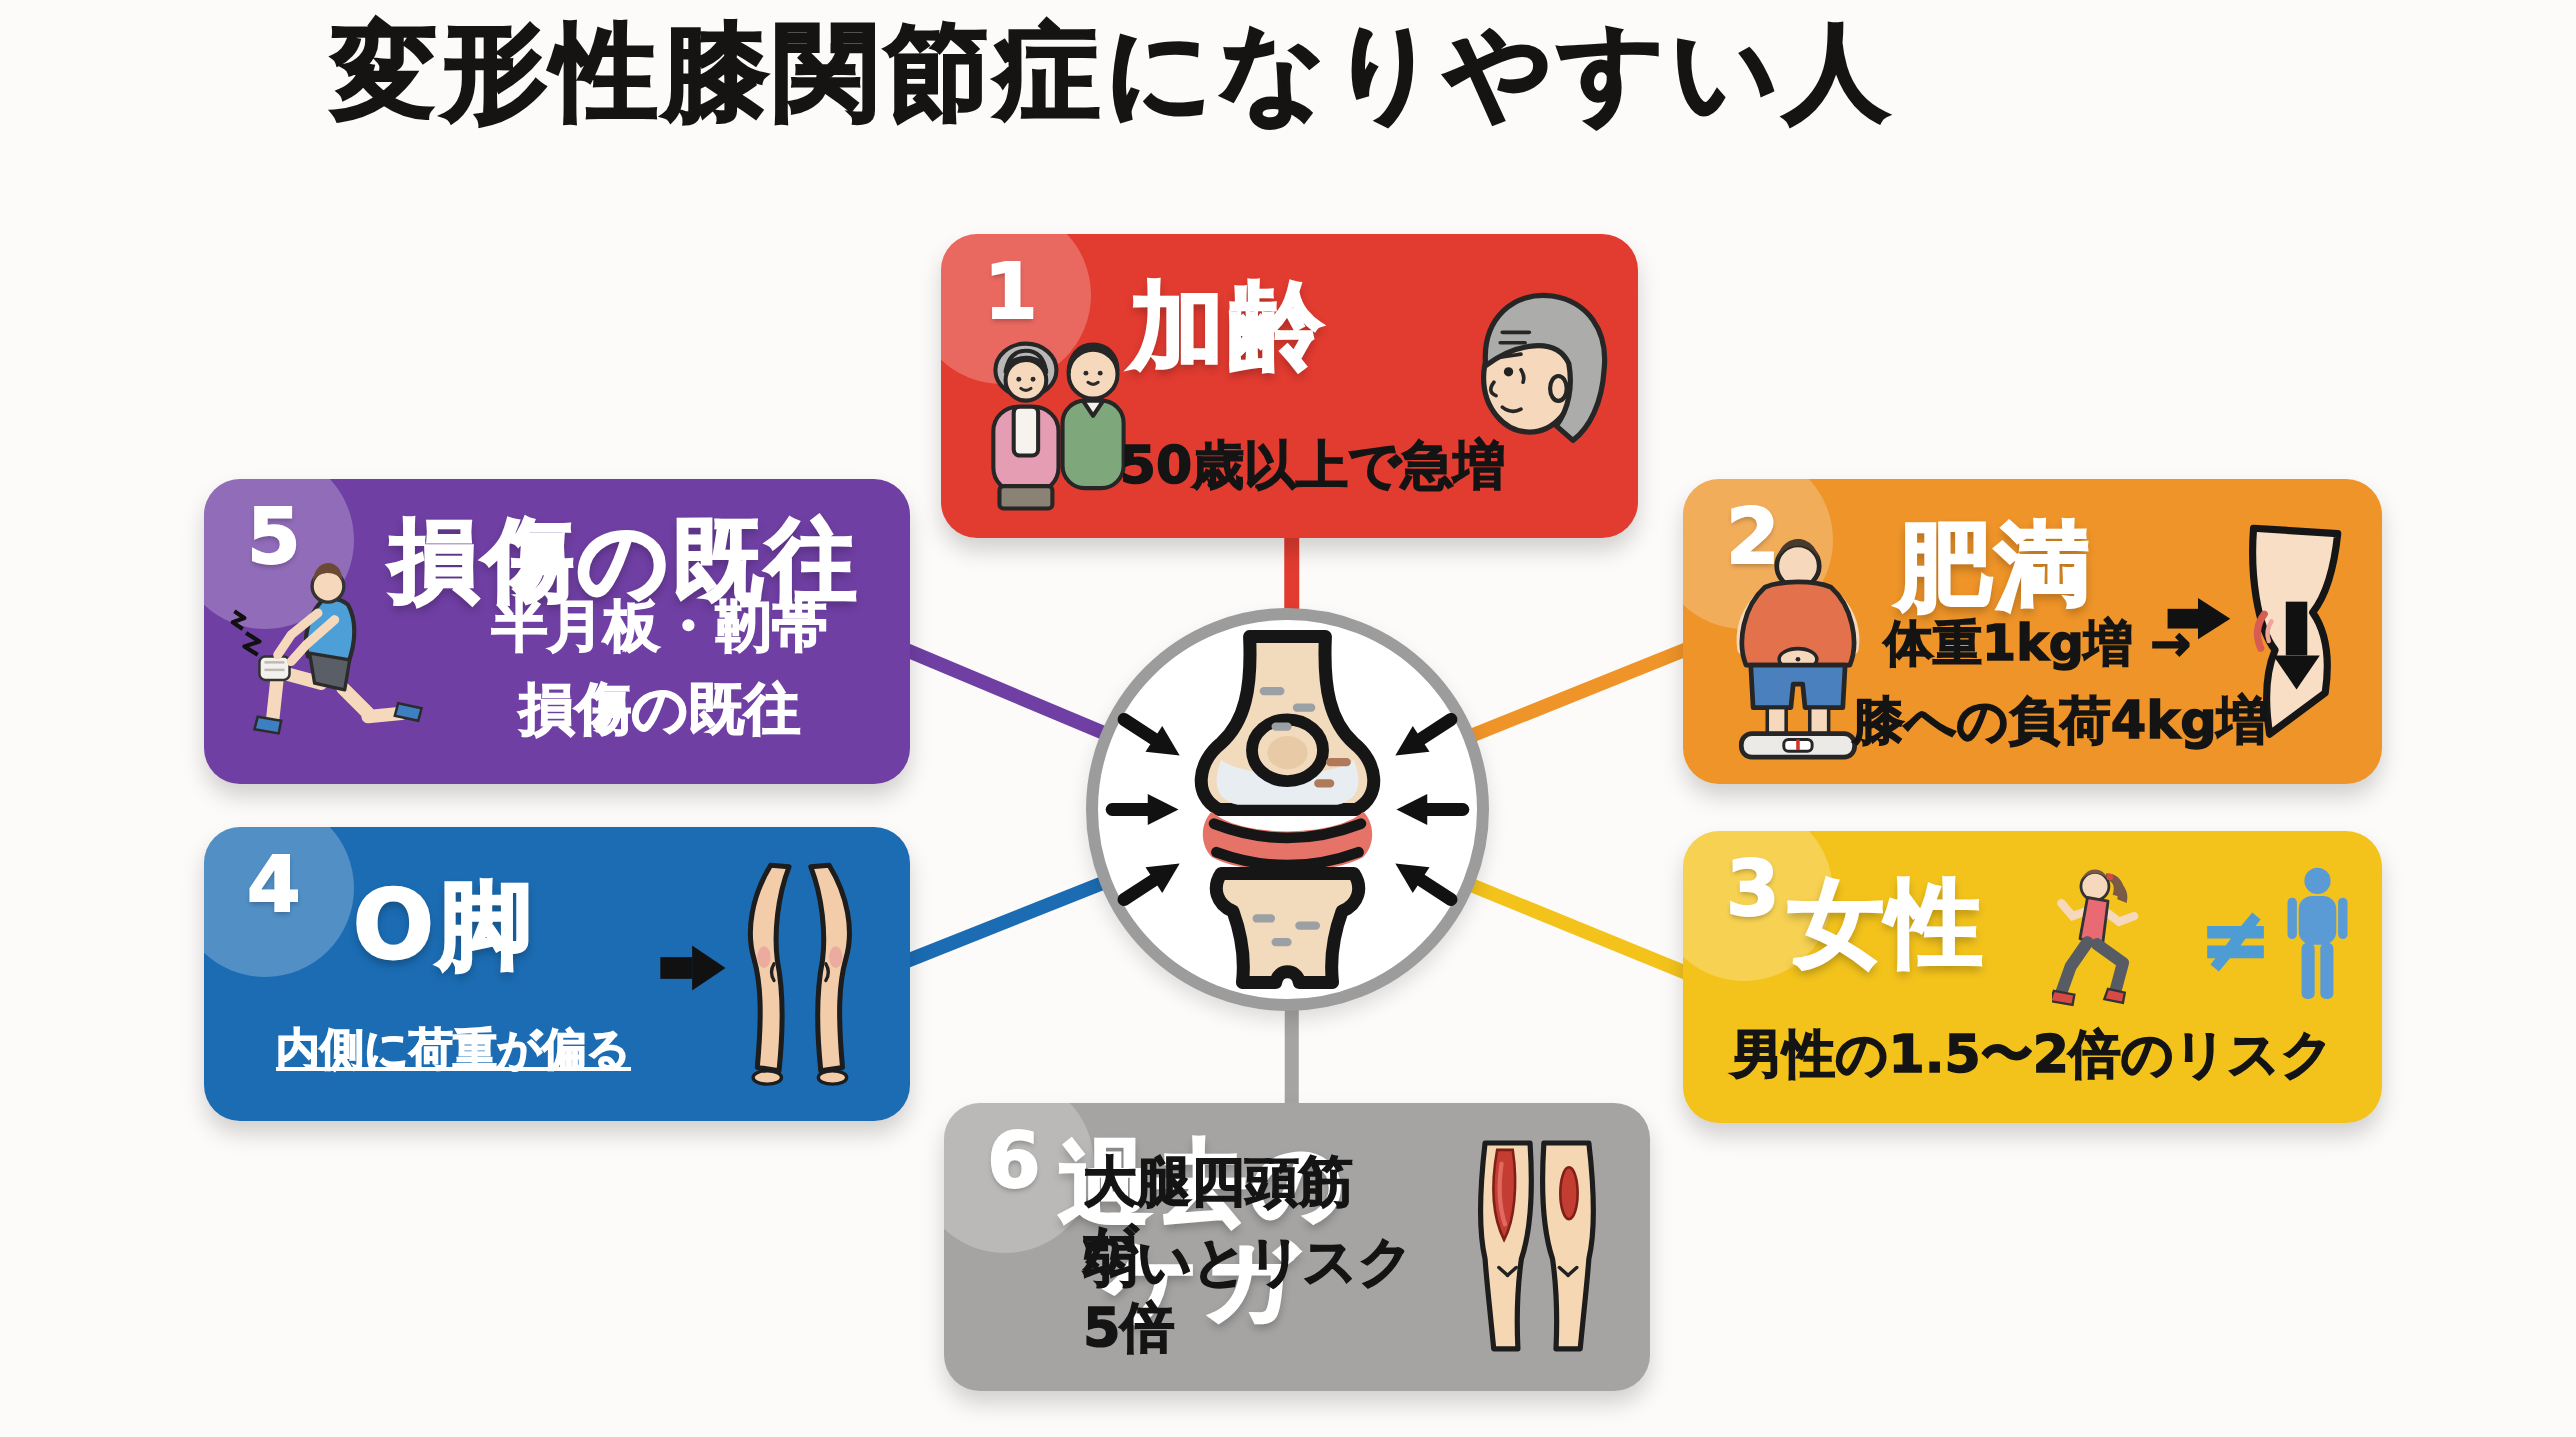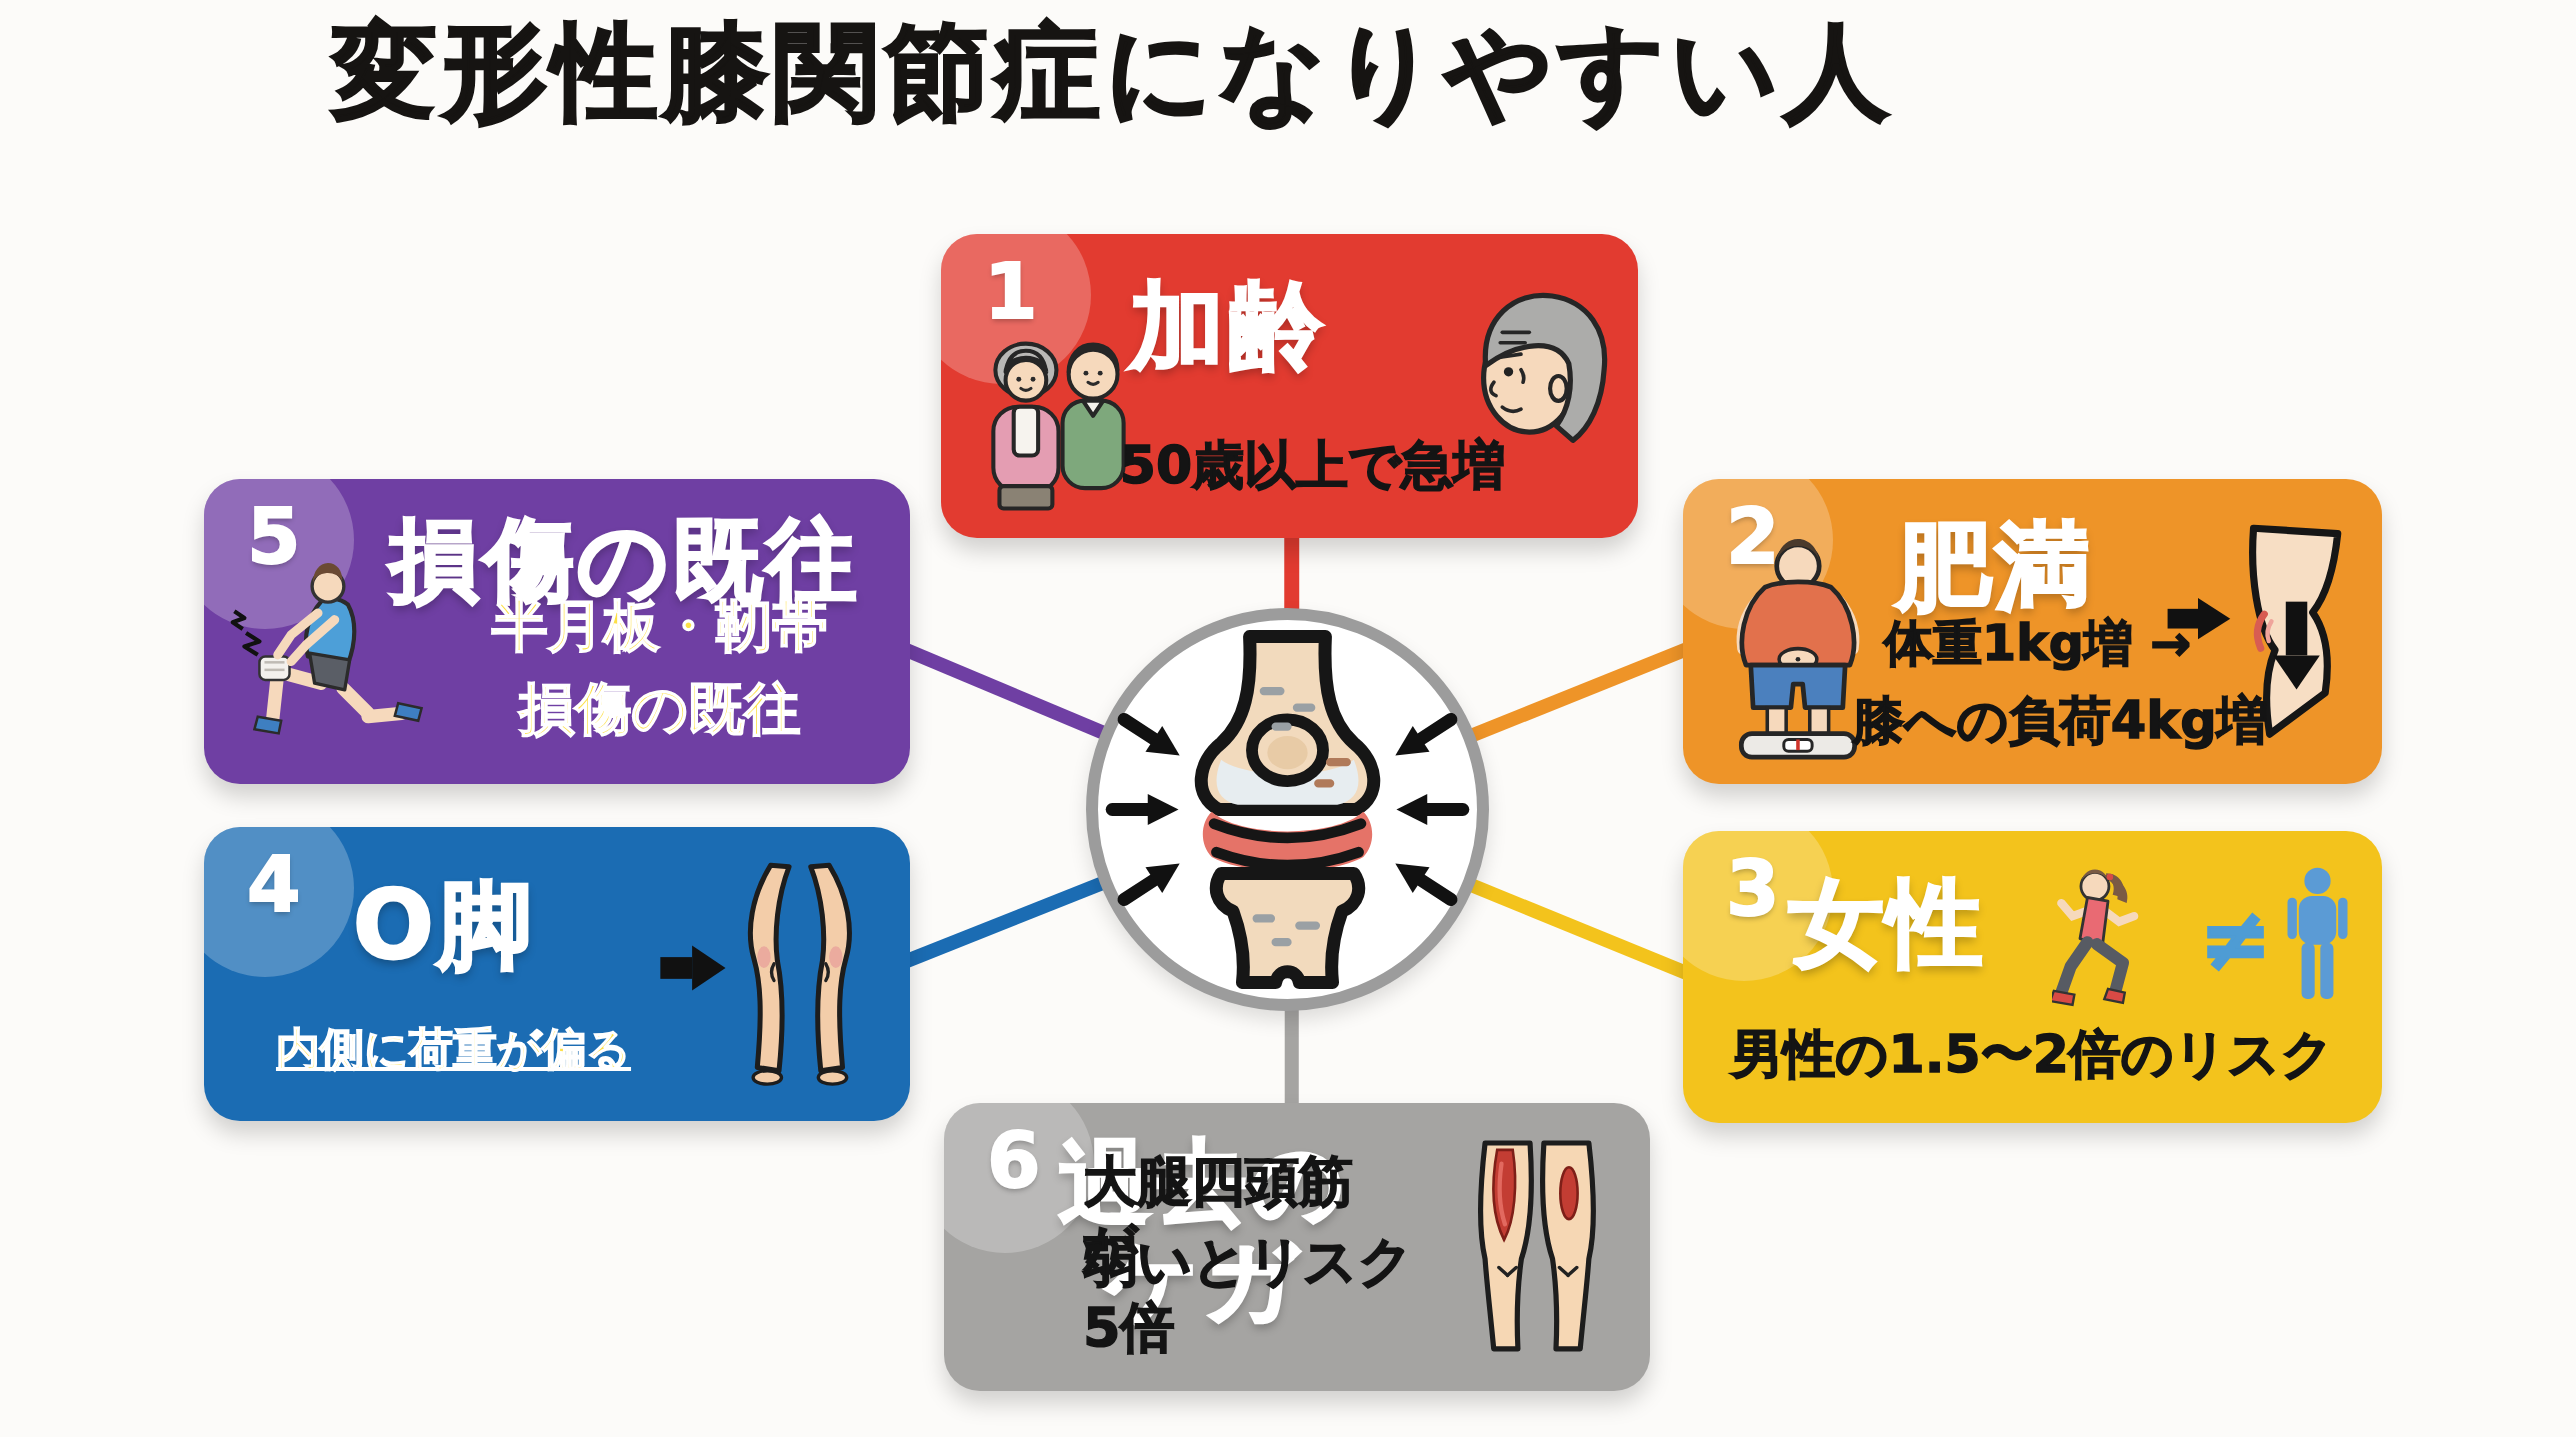--- a/index.html
+++ b/index.html
@@ -55,21 +55,21 @@
   .box3 .btitle{left:28px; right:318px;top:41px;}
   .box4 .btitle{left:28px; right:253px;top:47px;}
   .box5 .btitle{left:173px;right:37px; top:32px;font-size:90px;}
   .box6 .btitle{left:75px; right:262px;top:30px;font-size:92px;}
 
   .sub{
     position:absolute;margin:0;font-weight:900;line-height:1.22;
     color:#141414;text-align:center;font-size:51px;
     -webkit-text-stroke:1.5px #141414;
   }
-  .sub.light{color:#fde047;-webkit-text-stroke:1.5px #fff;}
+  .sub.light{color:#ffffff;-webkit-text-stroke:1.5px #fff;}
   .box1 .s1{left:112px;right:66px; bottom:41px;font-size:52px;}
   .box2 .s1{left:197px;right:187px;bottom:110px;font-size:49px;}
   .box2 .s2{left:103px;right:47px; bottom:32px; font-size:51px;}
   .box3 .s1{left:23.4px; right:23.4px; bottom:37px; font-size:52px;}
   .box4 .s1{left:22px; right:229px;bottom:45px; font-size:44px;text-decoration:underline;}
   .box5 .s1{left:229px;right:23.4px; bottom:124px;font-size:56px;}
   .box5 .s2{left:229px;right:23.4px; bottom:41px; font-size:56px;}
   .box6 .s1{left:139px;right:253px;bottom:110px;font-size:54px;text-align:left;}
   .box6 .s2{left:139px;right:206px;bottom:30px; font-size:54px;text-align:left;}
 

